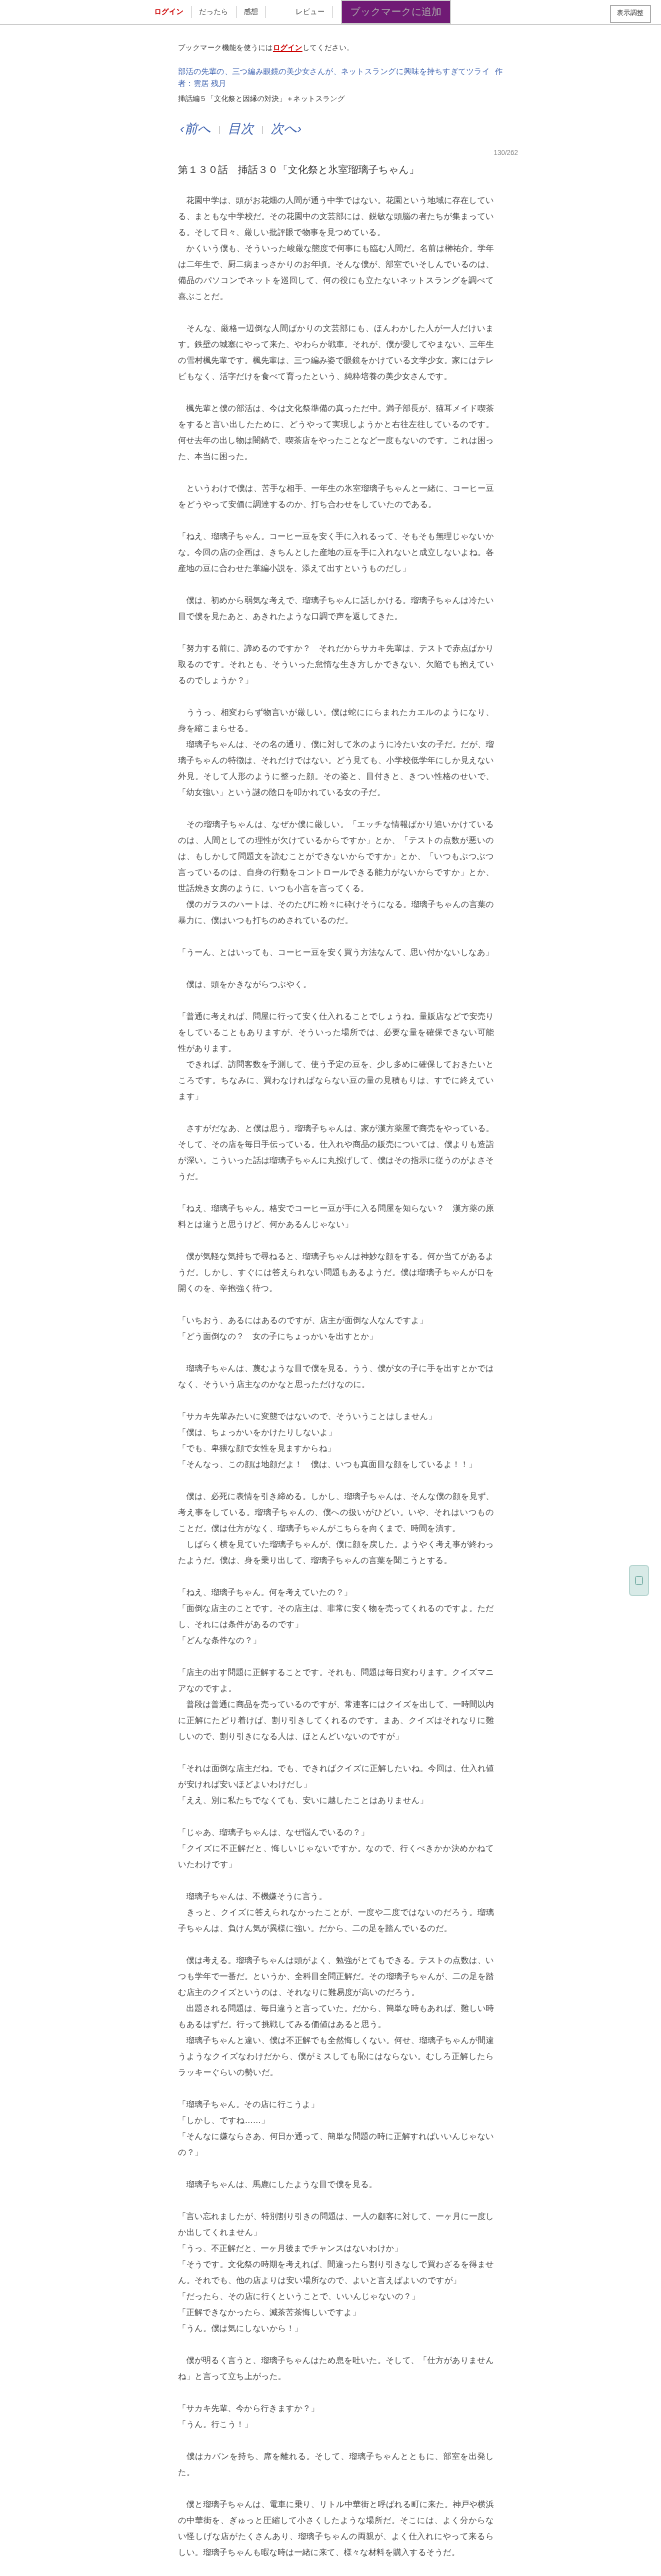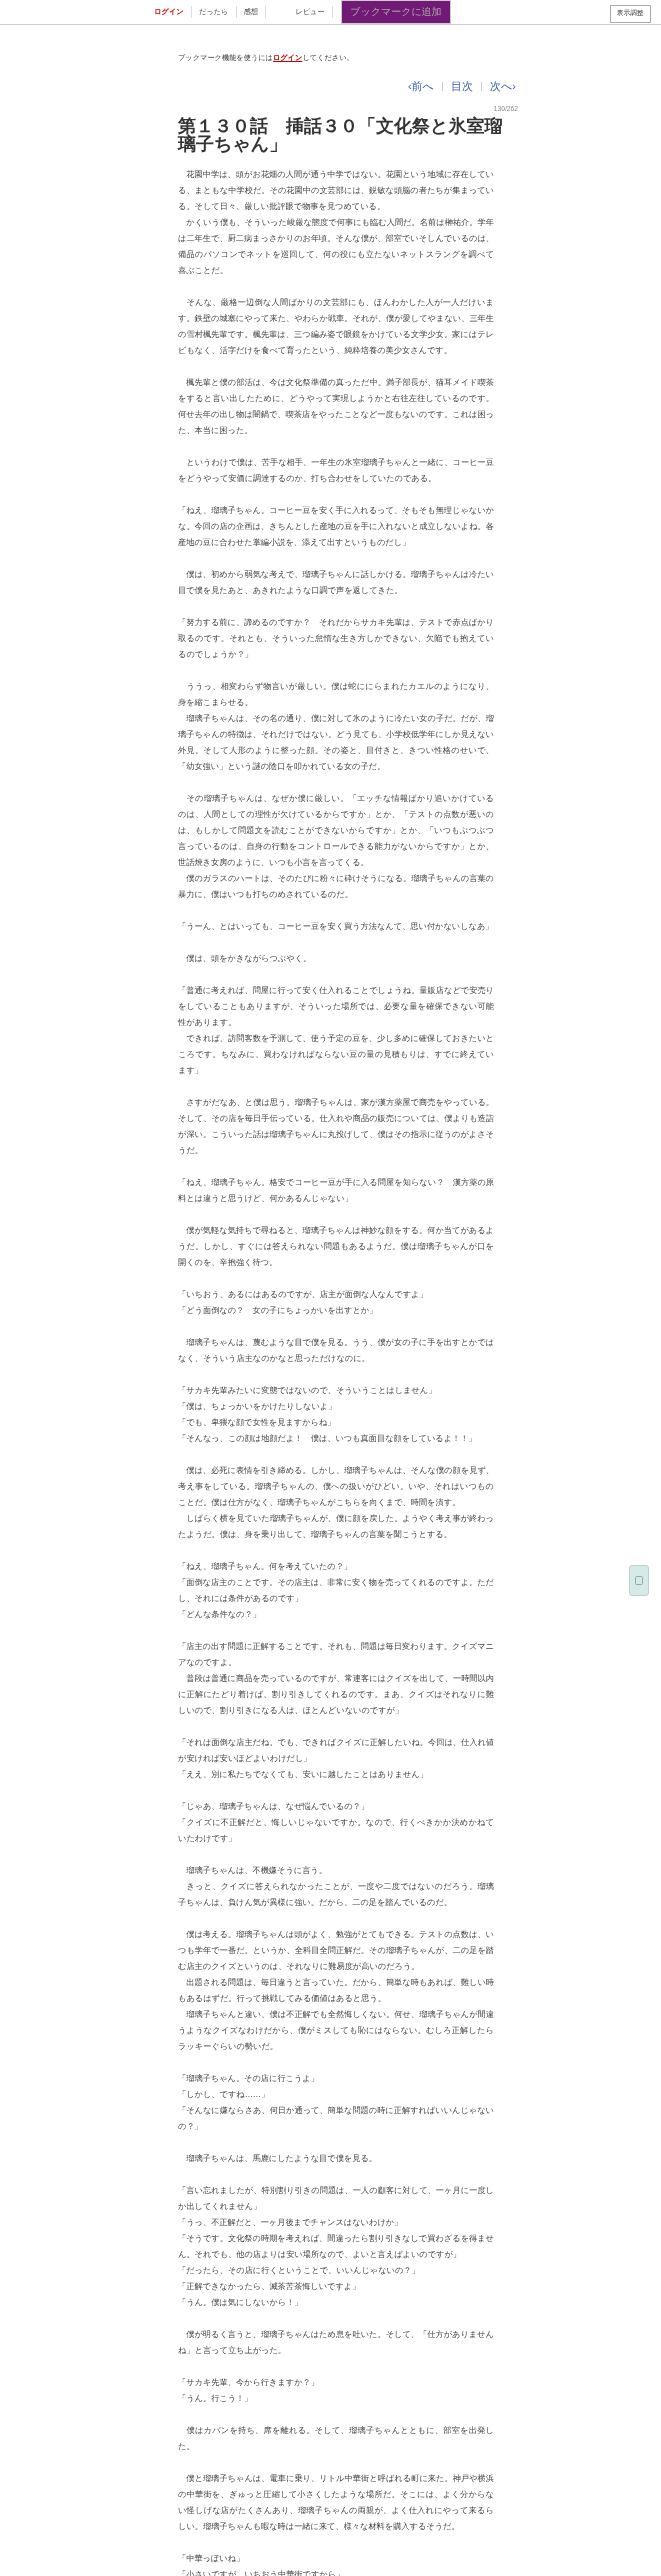--- a/index.html
+++ b/index.html
@@ -22,31 +22,31 @@
   .bookmark-btn{
     margin-left:8.2px;border:0.5px solid #cccccc;background:#701a75;color:#aaaaaa;
     font-size:10px;padding:4.1px 8.2px;cursor:pointer;
   }
   .display-btn{
     position:absolute;right:11.3px;top:4.6px;border:0.5px solid #aaaaaa;background:#ffffff;
     color:#333;font-size:6.7px;padding:3.6px 6.2px;cursor:pointer;
   }
   
   .content{margin-left:178px;width:340px;}
-  .notice{margin-top:28px;font-size:7.2px;color:#333;}
+  .notice{margin-top:18px;font-size:7.2px;color:#333;}
   .login-link{color:#cc0000;font-weight:bold;text-decoration:underline;cursor:pointer;}
   .work-block{margin-top:13.4px;font-size:7.7px;line-height:11.3px;}
   .work-title,.author-link{color:#3a5fae;cursor:pointer;}
   .author-link{margin-left:5.2px;}
   .subtitle{margin-top:4.1px;font-size:7.2px;color:#333;}
-  .pager{margin-top:15.5px;text-align:right;font-size:11px;}
+  .pager{margin-top:15.5px;text-align:left;font-size:13px;font-style:italic;}
   .pager a{color:#3a5fae;text-decoration:none;cursor:pointer;padding:0 2.1px;}
   .pager .sep{display:inline-block;width:0.5px;height:8.2px;background:#cccccc;margin:0 6.2px;vertical-align:-1px;}
   .page-counter{margin-top:11.3px;text-align:right;font-size:6.7px;color:#888888;}
-  .episode-title{margin-top:5.2px;font-size:18px;font-weight:bold;color:#333;line-height:18.5px;}
+  .episode-title{margin-top:5.2px;font-size:10px;font-weight:normal;color:#333;line-height:18.5px;}
   .novel-body{
     margin-top:13.4px;width:316px;font-size:8.2px;line-height:16px;color:#414141;
     white-space:pre-wrap;text-align:justify;
   }
   
   .floating-tab{
     position:absolute;right:13.4px;top:1565px;width:17.5px;height:29px;
     background:#d8eae7;border:0.5px solid #b5d4cf;border-radius:3.1px;cursor:pointer;
     display:flex;align-items:center;justify-content:center;
   }
@@ -65,20 +65,24 @@
   </div>
   <span class="display-btn">表示調整</span>
 </div>
 
 <div class="content">
 
   <div class="notice">
     <span>ブックマーク機能を使うには</span><span class="login-link">ログイン</span><span>してください。</span>
   </div>
 
+  <div class="work-block">
+    <span class="work-title">部活の先輩の、三つ編み眼鏡の美少女さんが、ネットスラングに興味を持ちすぎてツライ</span><span class="author-link">作者：雲居 残月</span>
+    <div class="subtitle">挿話編５「文化祭と因縁の対決」＋ネットスラング</div>
+  </div>
 
   <div class="pager">
     <a>‹前へ</a><span class="sep"></span><a>目次</a><span class="sep"></span><a>次へ›</a>
   </div>
 
   <div class="page-counter">130/262</div>
 
   <h1 class="episode-title">第１３０話　挿話３０「文化祭と氷室瑠璃子ちゃん」</h1>
 
   <div class="novel-body">　花園中学は、頭がお花畑の人間が通う中学ではない。花園という地域に存在している、まともな中学校だ。その花園中の文芸部には、鋭敏な頭脳の者たちが集まっている。そして日々、厳しい批評眼で物事を見つめている。

